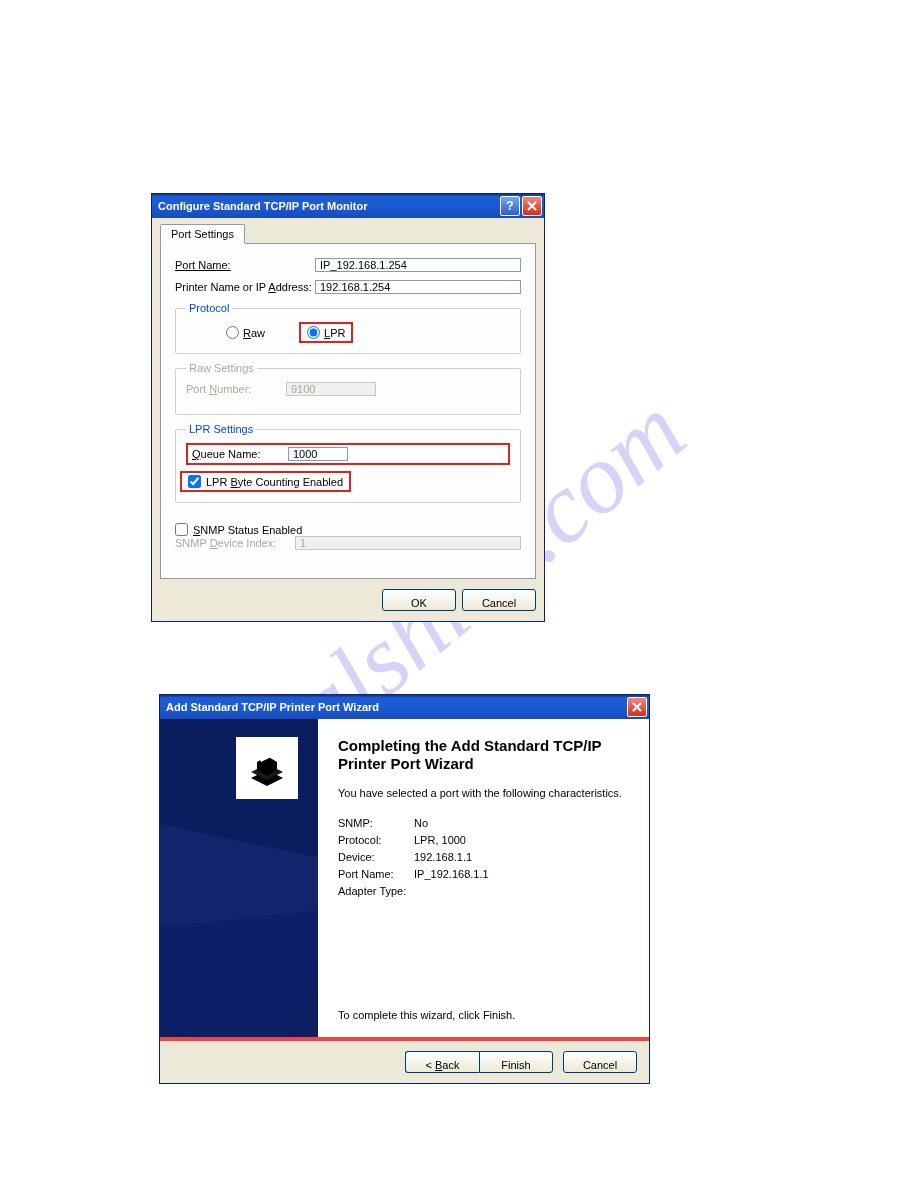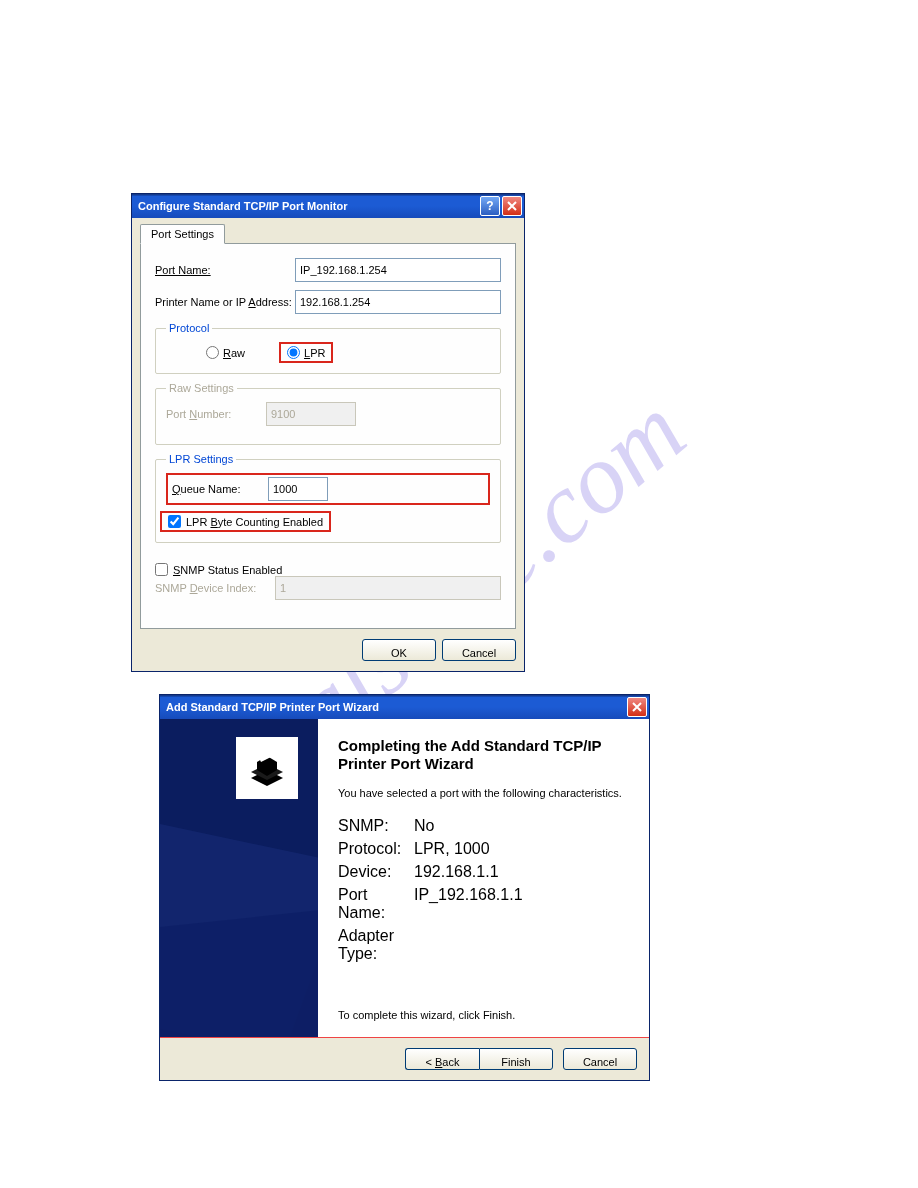--- a/index.html
+++ b/index.html
@@ -21,21 +21,21 @@
     pointer-events: none;
     white-space: nowrap;
     font-style: italic;
     font-weight: normal;
     font-family: Georgia, serif;
   }
 
   
   .dialog1 {
     position: absolute;
-    left: 131px;
+    left: 151px;
     top: 193px;
     width: 394px;
     border: 1px solid #0A246A;
     background: #ECE9D8;
   }
   .titlebar {
     height: 24px;
     background: linear-gradient(to bottom, #2a6cd9 0%, #0a246a 3%, #1c5bd4 8%, #1c5bd4 50%, #164bbb 100%);
     display: flex;
     align-items: center;
@@ -77,21 +77,21 @@
     display: flex;
     align-items: center;
     margin-bottom: 8px;
   }
   .form-row label { width: 140px; }
   .form-row input[type=text] {
     flex: 1;
     border: 1px solid #7F9DB9;
     padding: 2px 4px;
     font-size: 11px;
-    height: 24px;
+    height: 14px;
     font-family: inherit;
     background: #fff;
   }
   .form-row input[disabled] { background: #F0F0F0; color: #ACA899; border-color:#C9C7BA;}
   .u { text-decoration: underline; }
 
   fieldset.group {
     border: 1px solid #D0D0C0;
     border-radius: 2px;
     padding: 8px 10px 10px 10px;
@@ -177,28 +177,28 @@
   }
   .wiz-main {
     flex: 1;
     background: #fff;
     padding: 18px 20px 12px 20px;
     display: flex;
     flex-direction: column;
   }
   .wiz-main h1 { font-size: 15px; font-weight: bold; margin-bottom: 14px; line-height:1.2;}
   .wiz-sub { font-size: 11px; margin-bottom: 18px; }
-  .wiz-table { font-size: 16px; }
+  .wiz-table { font-size: 11px; }
   .wiz-table .wrow { display: flex; margin-bottom: 5px; }
   .wiz-table .wlab { width: 76px; }
   .wiz-finish-note { font-size: 11px; margin-top: auto; margin-bottom: 4px;}
 
   .wiz-footer {
     background: #ECE9D8;
-    border-top: 1px solid #ef4444;
+    border-top: 4px solid #ef4444;
     padding: 10px 12px;
     display: flex;
     justify-content: flex-end;
     gap: 10px;
   }
   .btn-group { display:flex; }
   .btn-group .xp-button:first-child { border-top-right-radius:0; border-bottom-right-radius:0; border-right:none;}
   .btn-group .xp-button:last-child { border-top-left-radius:0; border-bottom-left-radius:0;}
 </style>
 </head>

